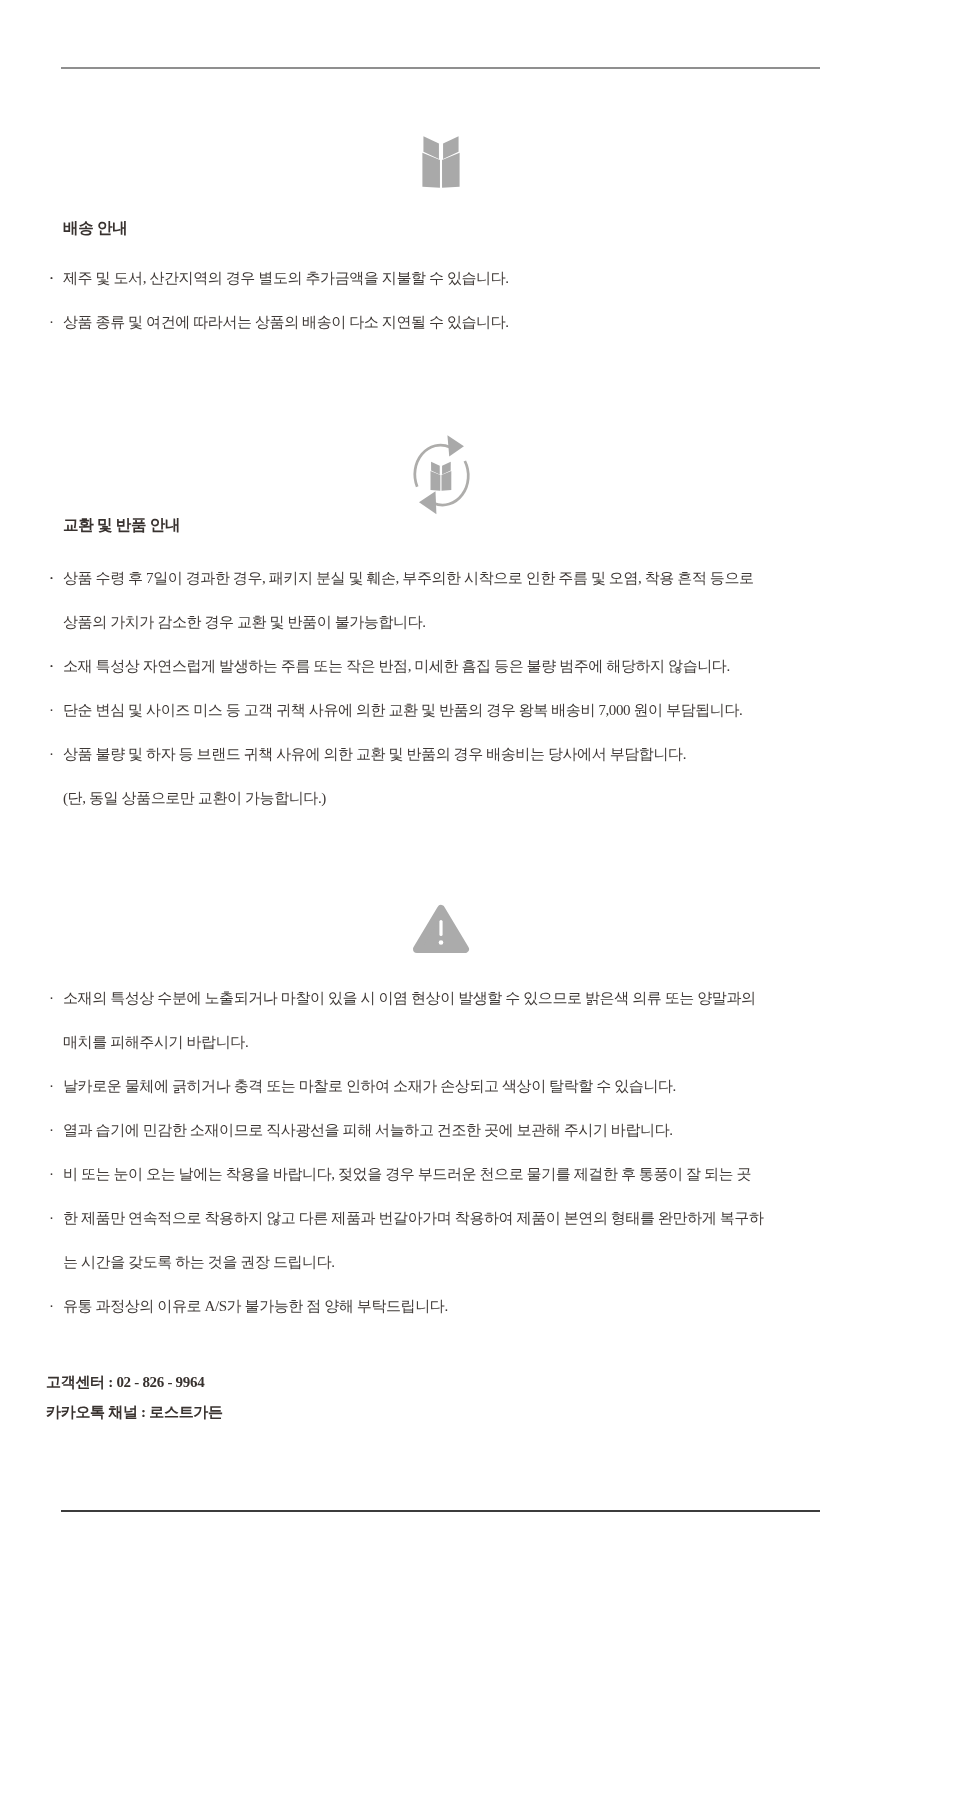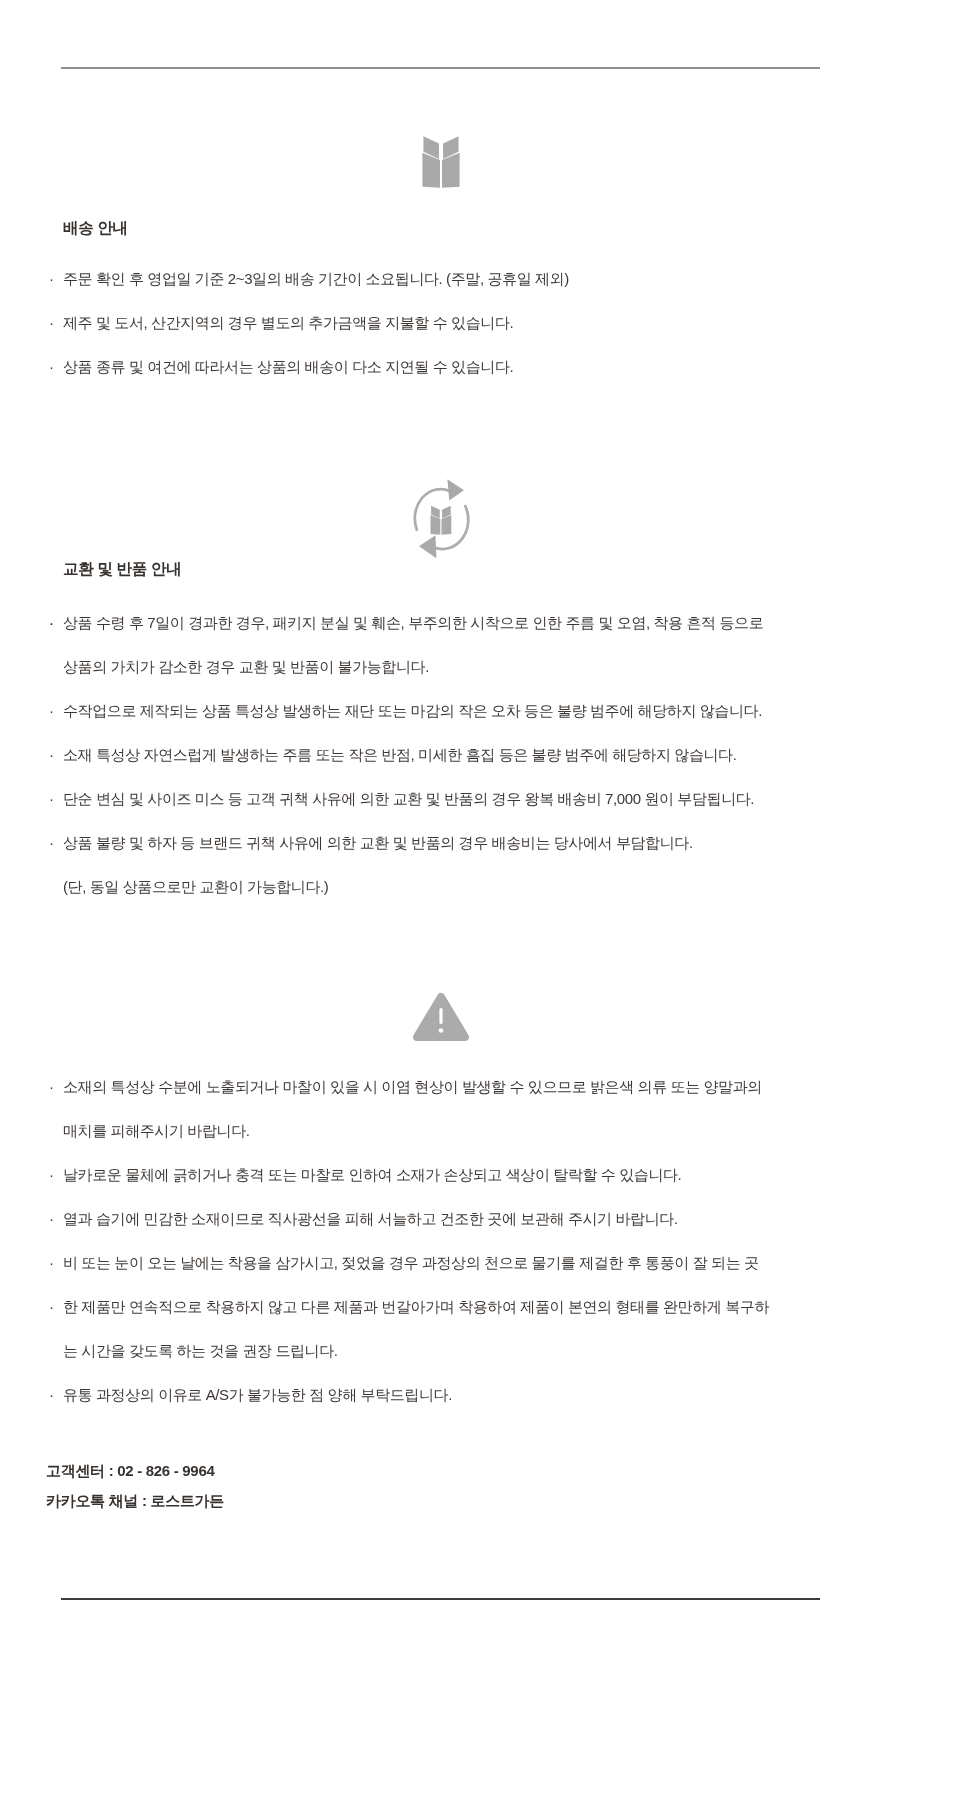--- a/index.html
+++ b/index.html
@@ -8,20 +8,21 @@
     font-family: "Liberation Sans", "DejaVu Sans", sans-serif;
     width: 960px;
   }
   .page {
     position: relative;
     width: 881px;
     height: 1816px;
     background: #ffffff;
     color: #3e3835;
     overflow: hidden;
+    font-family: Liberation Serif, serif;
   }
   .divider {
     height: 2px;
     margin: 0 61px;
   }
   .divider.top { background: #8f8f8f; margin-top: 67px; }
   .divider.bottom { background: #3c3c3c; margin-top: 88px; }
 
   .icon-wrap {
     width: 100%;
@@ -89,21 +90,21 @@
     <div class="icon-wrap">
       <svg width="62" height="66" viewBox="0 0 60 56">
         <polygon class="ic" points="13,3 28,10 28,25 13,18"></polygon>
         <polygon class="ic" points="47,3 32,10 32,25 47,18"></polygon>
         <polygon class="ic" points="12,19 29,26 29,53 12,52"></polygon>
         <polygon class="ic" points="48,19 31,26 31,53 48,52"></polygon>
       </svg>
     </div>
     <h3 class="sec-title">배송 안내</h3>
     <div class="lines">
-      <div class="line"><span class="bullet">·</span><span class="txt">주문 확인 후 영업일 기준 2~3일의 배송 기간이 소요됩니다. (주말, 공휴일 제외)</span></div>
+      <div class="line"><span class="bullet">·</span></div>
       <div class="line"><span class="bullet">·</span><span class="txt">제주 및 도서, 산간지역의 경우 별도의 추가금액을 지불할 수 있습니다.</span></div>
       <div class="line"><span class="bullet">·</span><span class="txt">상품 종류 및 여건에 따라서는 상품의 배송이 다소 지연될 수 있습니다.</span></div>
     </div>
   </section>
 
   <section class="sec-exchange">
     <div class="icon-wrap">
       <svg width="84" height="88" viewBox="0 0 84 96">
         <path class="ic-stroke" d="M 16,64 A 28,32 0 0 1 52,21"></path>
         <polygon class="ic" points="49,8 67,20 51,31"></polygon>
@@ -115,42 +116,42 @@
           <polygon class="ic" points="12,19 29,26 29,53 12,52"></polygon>
           <polygon class="ic" points="48,19 31,26 31,53 48,52"></polygon>
         </g>
       </svg>
     </div>
     <h3 class="sec-title">교환 및 반품 안내</h3>
     <div class="lines">
       <div class="line"><span class="bullet">·</span></div>
       <div class="line"><span class="bullet">·</span><span class="txt">상품 수령 후 7일이 경과한 경우, 패키지 분실 및 훼손, 부주의한 시착으로 인한 주름 및 오염, 착용 흔적 등으로</span></div>
       <div class="line cont"><span class="txt">상품의 가치가 감소한 경우 교환 및 반품이 불가능합니다.</span></div>
-      <div class="line"><span class="bullet">·</span><span class="txt">수작업으로 제작되는 상품 특성상 발생하는 재단 또는 마감의 작은 오차 등은 불량 범주에 해당하지 않습니다.</span></div>
+      <div class="line"><span class="bullet">·</span></div>
       <div class="line"><span class="bullet">·</span><span class="txt">소재 특성상 자연스럽게 발생하는 주름 또는 작은 반점, 미세한 흠집 등은 불량 범주에 해당하지 않습니다.</span></div>
       <div class="line"><span class="bullet">·</span><span class="txt">단순 변심 및 사이즈 미스 등 고객 귀책 사유에 의한 교환 및 반품의 경우 왕복 배송비 7,000 원이 부담됩니다.</span></div>
       <div class="line"><span class="bullet">·</span><span class="txt">상품 불량 및 하자 등 브랜드 귀책 사유에 의한 교환 및 반품의 경우 배송비는 당사에서 부담합니다.</span></div>
       <div class="line cont"><span class="txt">(단, 동일 상품으로만 교환이 가능합니다.)</span></div>
     </div>
   </section>
 
   <section class="sec-caution">
     <div class="icon-wrap">
       <svg width="58" height="50" viewBox="0 0 58 50">
         <path d="M29,5 L53,45 L5,45 Z" fill="#ababab" stroke="#ababab" stroke-width="8" stroke-linejoin="round"></path>
         <rect x="27.4" y="16" width="3.2" height="16" rx="1.6" fill="#ffffff"></rect>
         <circle cx="29" cy="38.5" r="2.3" fill="#ffffff"></circle>
       </svg>
     </div>
     <div class="lines">
       <div class="line"><span class="bullet">·</span><span class="txt">소재의 특성상 수분에 노출되거나 마찰이 있을 시 이염 현상이 발생할 수 있으므로 밝은색 의류 또는 양말과의</span></div>
       <div class="line cont"><span class="txt">매치를 피해주시기 바랍니다.</span></div>
       <div class="line"><span class="bullet">·</span><span class="txt">날카로운 물체에 긁히거나 충격 또는 마찰로 인하여 소재가 손상되고 색상이 탈락할 수 있습니다.</span></div>
       <div class="line"><span class="bullet">·</span><span class="txt">열과 습기에 민감한 소재이므로 직사광선을 피해 서늘하고 건조한 곳에 보관해 주시기 바랍니다.</span></div>
-      <div class="line"><span class="bullet">·</span><span class="txt">비 또는 눈이 오는 날에는 착용을 삼가시고, 젖었을 경우 과정상의 천으로 물기를 제걸한 후 통풍이 잘 되는 곳</span></div>
+      <div class="line"><span class="bullet">·</span><span class="txt">비 또는 눈이 오는 날에는 착용을 바랍니다, 젖었을 경우 부드러운 천으로 물기를 제걸한 후 통풍이 잘 되는 곳</span></div>
       <div class="line"><span class="bullet">·</span><span class="txt">한 제품만 연속적으로 착용하지 않고 다른 제품과 번갈아가며 착용하여 제품이 본연의 형태를 완만하게 복구하</span></div>
       <div class="line cont"><span class="txt">는 시간을 갖도록 하는 것을 권장 드립니다.</span></div>
       <div class="line"><span class="bullet">·</span><span class="txt">유통 과정상의 이유로 A/S가 불가능한 점 양해 부탁드립니다.</span></div>
     </div>
   </section>
 
   <div class="footer">
     <div class="footer-line">고객센터 : 02 - 826 - 9964</div>
     <div class="footer-line">카카오톡 채널 : 로스트가든</div>
   </div>

